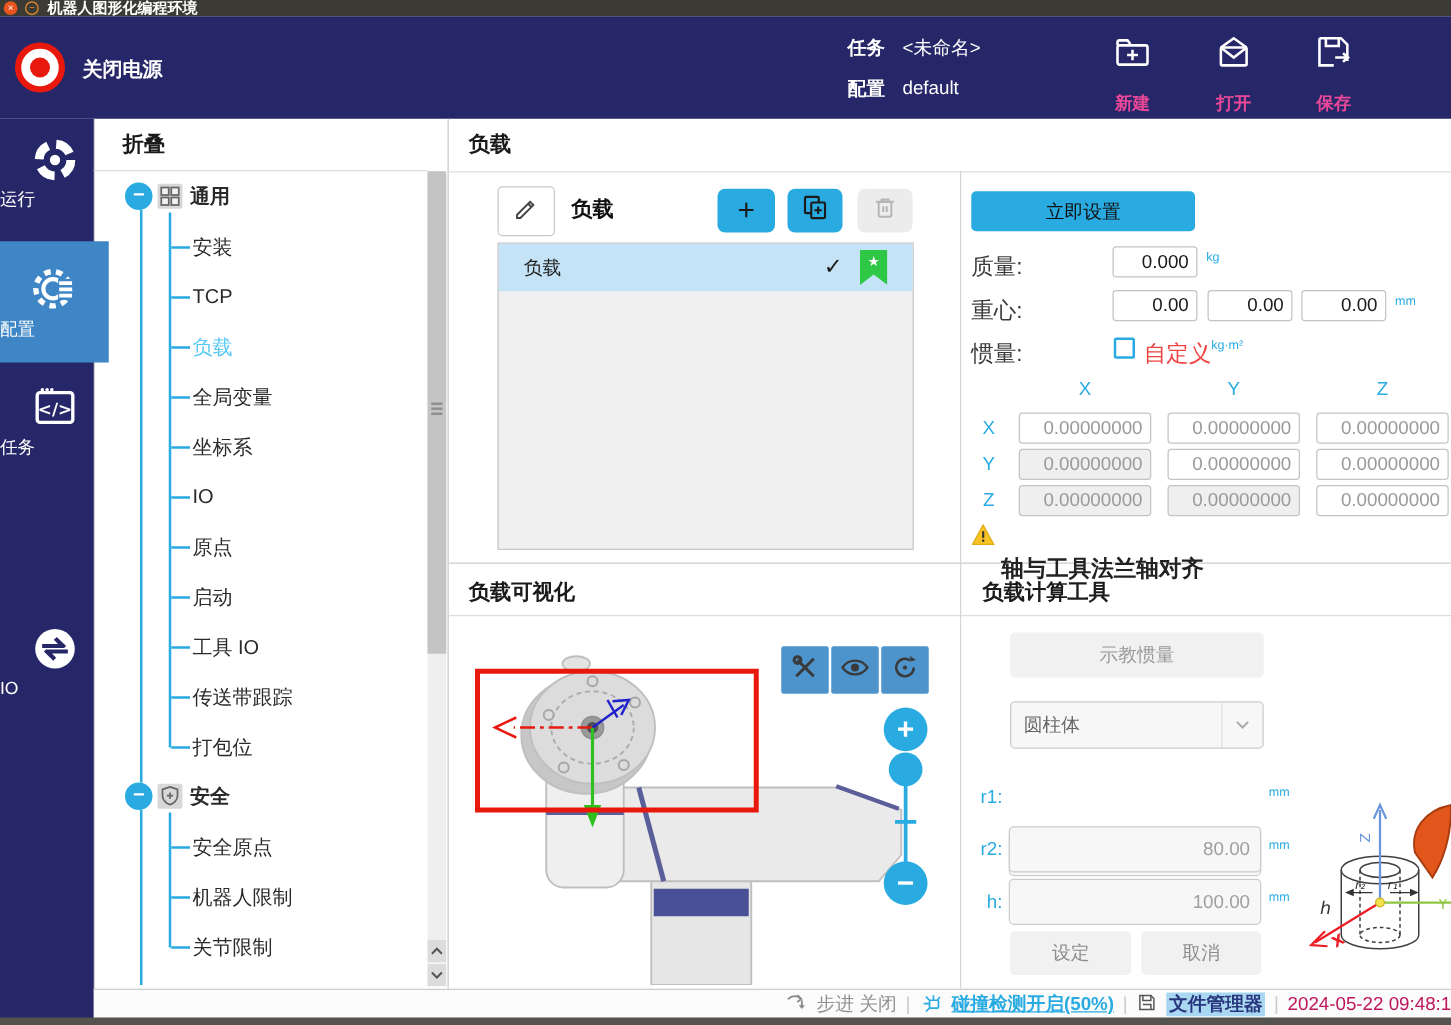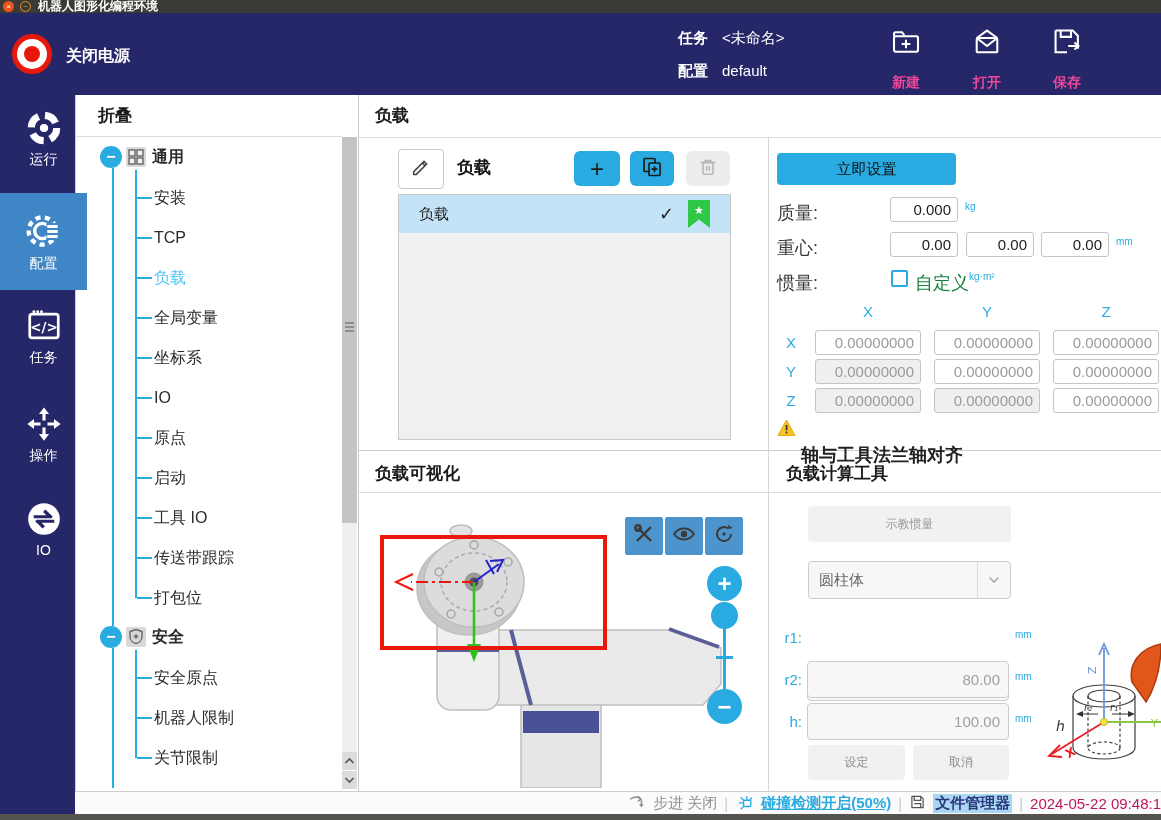--- a/index.html
+++ b/index.html
@@ -12,21 +12,21 @@
   .title-text{position:absolute;left:38px;top:0;color:#fff;font-weight:bold;font-size:12px;line-height:13px;white-space:nowrap;}
   
   .header{position:absolute;left:0;top:13px;width:1161px;height:82px;background:#262768;}
   .hlabel{position:absolute;color:#fff;font-size:15px;white-space:nowrap;}
   .hbold{font-weight:bold;}
   .action{position:absolute;width:62px;text-align:center;cursor:pointer;}
   .action svg{display:block;margin:0 auto;}
   .action .alabel{color:#ec4899;font-size:14px;font-weight:bold;margin-top:16px;}
   
   .sidebar{position:absolute;left:0;top:95px;width:75px;height:725px;background:#262768;border-right:1px solid #D0D0D0;}
-  .sitem{position:absolute;left:0;width:87px;text-align:center;cursor:pointer;}
+  .sitem{position:absolute;left:0;width:87px;text-align:left;cursor:pointer;}
   .sitem .slabel{color:#fff;font-size:14px;margin-top:4px;}
   .sitem svg{display:block;margin:0 auto;}
   .sactive{background:#3E86C6;}
   
   .vline{position:absolute;background:#D6D6D6;width:1px;}
   .hline{position:absolute;background:#DDD;height:1px;}
   .sec-title{position:absolute;font-weight:bold;font-size:17px;color:#1A1A1A;white-space:nowrap;}
   
   .tnode{position:absolute;height:22px;display:flex;align-items:center;font-size:16px;color:#2A2A2A;cursor:pointer;white-space:nowrap;}
   .tnode.sel{color:#54C8F5;}
@@ -36,21 +36,21 @@
   .gicon{position:absolute;width:20px;height:20px;background:#D8D8D8;border-radius:2px;}
   
   .sb-track{position:absolute;left:342px;top:137px;width:15px;height:616px;background:#EFEFEF;}
   .sb-thumb{position:absolute;left:342px;top:137px;width:15px;height:386px;background:#C4C4C4;}
   .sb-grip{position:absolute;left:345px;width:9px;height:2px;background:#8F8F8F;}
   .sb-btn{position:absolute;left:342px;width:15px;height:18px;background:#DCDCDC;display:flex;align-items:center;justify-content:center;cursor:pointer;}
   
   .btn-blue{position:absolute;background:#29ABE2;border-radius:6px;display:flex;align-items:center;justify-content:center;cursor:pointer;}
   .btn-gray{position:absolute;background:#ECECEC;border-radius:6px;display:flex;align-items:center;justify-content:center;}
   .btn-flat{position:absolute;background:#F1F1F1;border-radius:4px;display:flex;align-items:center;justify-content:center;
-            color:#8C8C8C;font-size:12px;cursor:pointer;}
+            color:#8C8C8C;font-size:15px;cursor:pointer;}
   .edit-btn{position:absolute;width:44px;height:38px;background:#fff;border:1px solid #C8C8C8;border-radius:4px;
             display:flex;align-items:center;justify-content:center;cursor:pointer;}
   .plist{position:absolute;left:398px;top:194px;width:333px;height:246px;background:#F0F0F0;border:1px solid #C8C8C8;box-sizing:border-box;}
   .prow{position:relative;height:38px;background:#C5E3F6;display:flex;align-items:center;font-size:15px;color:#222;cursor:pointer;}
   .bookmark{position:absolute;right:20px;top:5px;width:22px;height:28px;background:#2FC846;
             clip-path:polygon(0 0,100% 0,100% 100%,50% 70%,0 100%);text-align:center;}
   .bookmark span{color:#fff;font-size:11px;line-height:20px;}
   .checkmark{position:absolute;right:56px;top:8px;font-size:18px;font-weight:bold;color:#1A1A1A;}
   .lbl{position:absolute;color:#3A3A3A;font-size:18px;white-space:nowrap;}
   .unit{position:absolute;color:#29ABE2;font-size:10px;white-space:nowrap;}
@@ -155,29 +155,20 @@
     </div>
     <div class="sitem" style="top:212px;">
       <span><svg width="38" height="38" viewBox="0 0 24 24" fill="none" stroke="#fff" stroke-width="1.7">
         <rect x="3" y="4.5" width="18" height="15" rx="1.5"></rect>
         <circle cx="5.6" cy="3" r=".9" fill="#fff" stroke="none"></circle>
             <circle cx="8" cy="3" r=".9" fill="#fff" stroke="none"></circle>
             <circle cx="10.4" cy="3" r=".9" fill="#fff" stroke="none"></circle>
         <text x="12" y="15.6" font-size="8.5" font-weight="bold" fill="#fff" stroke="none" text-anchor="middle">&lt;/&gt;</text>
           </svg></span>
       <div class="slabel">任务</div>
-    </div>
-    <div class="sitem" style="top:310px;">
-      <span><svg width="38" height="38" viewBox="0 0 24 24" fill="#fff">
-        <path d="M12 1.5l3.2 4.2h-2.2v4.1h-2v-4.1H8.8z"></path>
-            <path d="M12 22.5l-3.2-4.2h2.2v-4.1h2v4.1h2.2z"></path>
-        <path d="M1.5 12l4.2-3.2v2.2h4.1v2H5.7v2.2z"></path>
-            <path d="M22.5 12l-4.2 3.2v-2.2h-4.1v-2h4.1V8.8z"></path>
-          </svg></span>
-      <div class="slabel">操作</div>
     </div>
     <div class="sitem" style="top:405px;">
       <span><svg width="38" height="38" viewBox="0 0 24 24">
         <circle cx="12" cy="12" r="10" fill="#fff"></circle>
         <path d="M5.5 9.6h8l-2.1-2.1 1.5-1.5 4.7 4.6-1 1H5.5z" fill="#262768"></path>
         <path d="M18.5 14.4h-8l2.1 2.1-1.5 1.5-4.7-4.6 1-1h11.1z" fill="#262768"></path>
           </svg></span>
       <div class="slabel">IO</div>
     </div>
 
@@ -302,21 +293,21 @@
   <div class="unit" style="left:965px;top:201px;">kg</div>
 
   <div class="lbl" style="left:777px;top:236px;">重心:</div>
   <div class="ipt" style="left:890px;top:232px;width:68px;height:25px;">0.00</div>
   <div class="ipt" style="left:966px;top:232px;width:68px;height:25px;">0.00</div>
   <div class="ipt" style="left:1041px;top:232px;width:68px;height:25px;">0.00</div>
   <div class="unit" style="left:1116px;top:236px;">mm</div>
 
   <div class="lbl" style="left:777px;top:271px;">惯量:</div>
   <div class="chk" style="left:891px;top:270px;"></div>
-  <div class="lbl" style="left:915px;top:271px;color:#15803d;">自定义</div>
+  <div class="lbl" style="left:915px;top:271px;color:#ef4444;">自定义</div>
   <div class="unit" style="left:969px;top:271px;">kg·m²</div>
 
   <div class="mxh" style="left:815px;top:303px;">X</div>
   <div class="mxh" style="left:934px;top:303px;">Y</div>
   <div class="mxh" style="left:1053px;top:303px;">Z</div>
   <div class="mxr" style="left:783px;top:334px;">X</div>
   <div class="mxr" style="left:783px;top:363px;">Y</div>
   <div class="mxr" style="left:783px;top:392px;">Z</div>
 
   <div class="ipt gray" style="left:815px;top:330px;width:106px;height:25px;">0.00000000</div>

